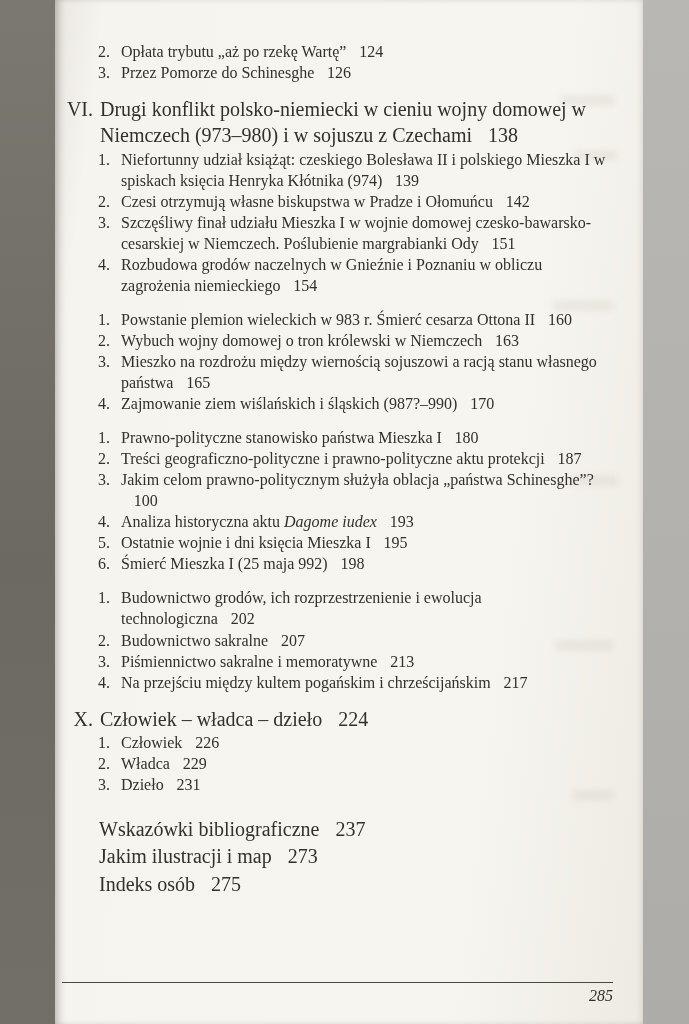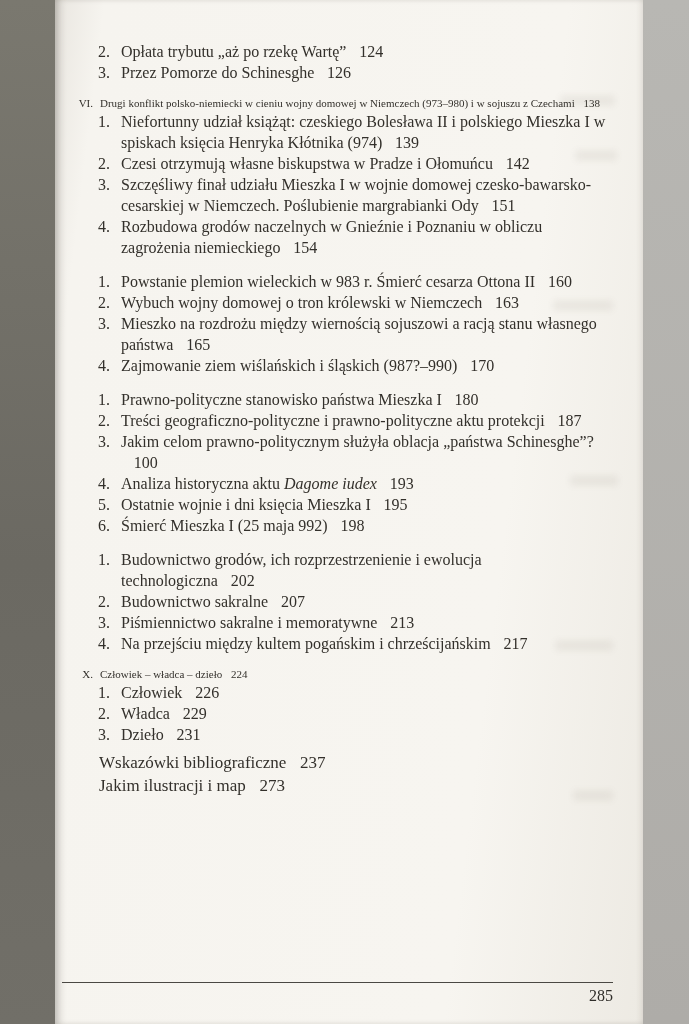--- a/index.html
+++ b/index.html
@@ -14,27 +14,27 @@
     background:linear-gradient(180deg,#7a786f 0%,#6b6962 55%,#716f68 100%);}
   .band-right{position:absolute;right:0;top:0;width:46px;height:100%;
     background:linear-gradient(180deg,#b8b7b3 0%,#aeaca8 100%);}
   .page{position:absolute;left:55px;top:0;width:588px;height:1024px;
     background:linear-gradient(97deg,#e9e6e0 0%,#f6f4ef 7%,#f7f5f0 72%,#edeae3 100%);
     box-shadow:inset 7px 0 10px -5px rgba(40,35,25,.35), inset -4px 0 7px -4px rgba(60,55,45,.20);}
   .toc{position:absolute;left:3px;top:41px;width:552px;font-size:16px;line-height:1.315;}
   .row.item{display:grid;grid-template-columns:17px 1fr;column-gap:6px;margin-left:40px;}
   .row.item .num{text-align:left;}
   .section{margin-top:13px;}
-  .chapter{display:grid;grid-template-columns:35px 1fr;column-gap:7px;font-size:11px;line-height:1.32;}
+  .chapter{display:grid;grid-template-columns:35px 1fr;column-gap:7px;font-size:20px;line-height:1.32;}
   .chapter .numeral{text-align:right;}
-  .back-group{margin-top:6px;margin-left:41px;font-size:17px;line-height:1.37;}
+  .back-group{margin-top:21px;margin-left:41px;font-size:20px;line-height:1.37;}
   .pg{padding-left:0.8em;}
   .footer{position:absolute;left:7px;top:982px;width:551px;
     border-top:1.2px solid #4a4843;padding-top:4px;text-align:right;
-    font-size:16px;color:#2f2d29;}
+    font-size:16px;color:#2f2d29;font-style:italic;}
   .ghost{position:absolute;background:#6e6455;filter:blur(3px);opacity:.08;border-radius:2px;pointer-events:none;}
 </style>
 </head>
 <body>
 
 <div class="photo">
   <div class="band-left"></div>
   <div class="band-right"></div>
 
   <div class="page">
@@ -194,20 +194,23 @@
 </div>
       <div class="back-group">
   <div class="row back">
     <span class="txt"><span>Wskazówki bibliograficzne</span><span class="pg">237</span></span>
   </div>
 
   <div class="row back">
     <span class="txt"><span>Jakim ilustracji i map</span><span class="pg">273</span></span>
   </div>
 
+  <div class="row back">
+    <span class="txt"><span>Indeks osób</span><span class="pg">275</span></span>
+  </div>
 </div>
     </div>
 
     <div class="footer">
       <span>285</span>
     </div>
   </div>
 </div>
 
 </body></html>

